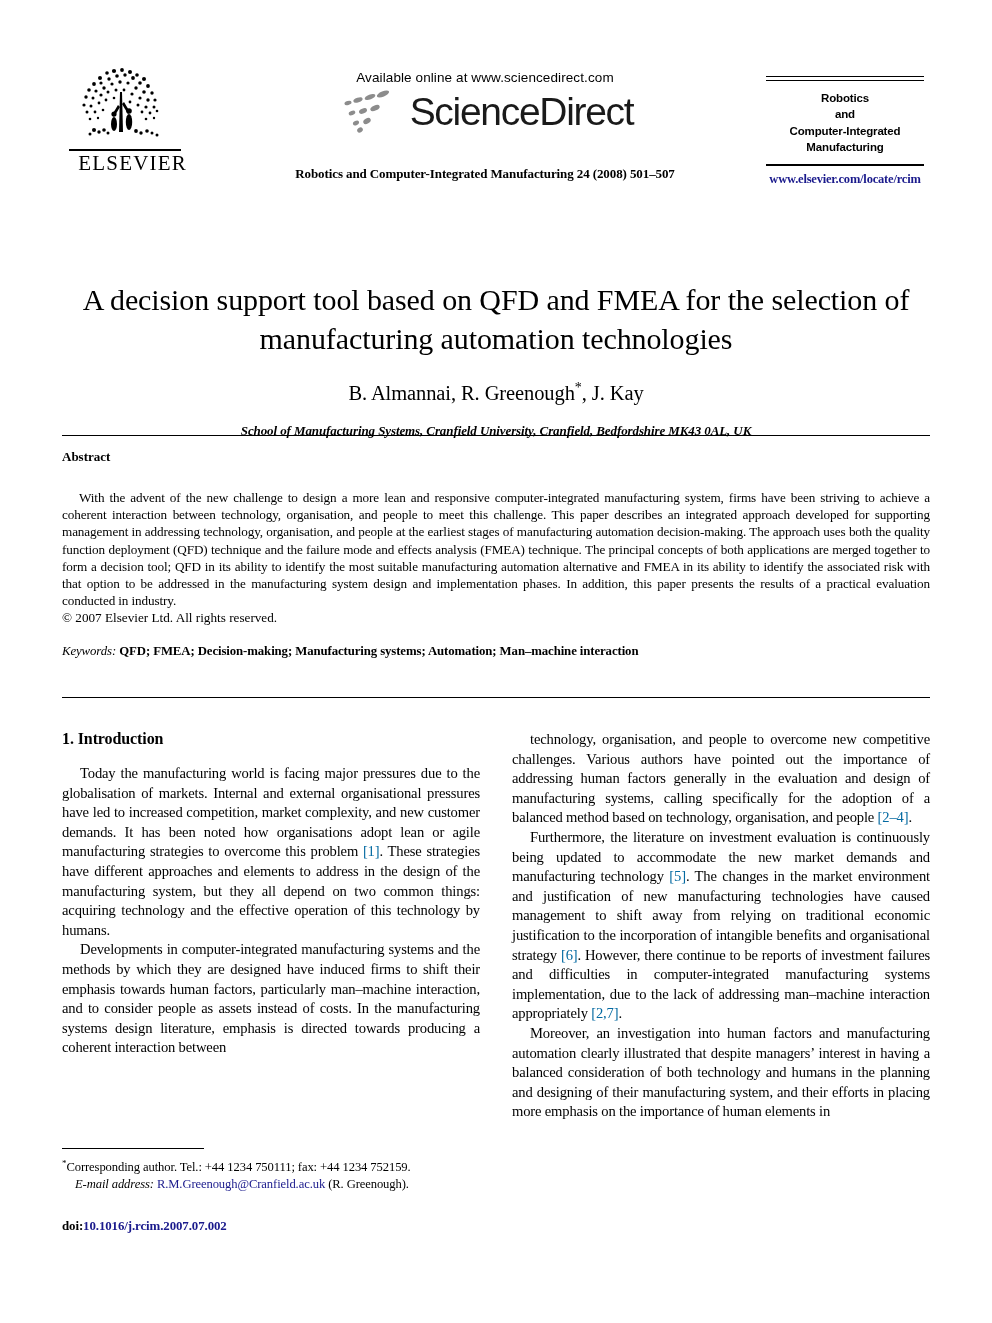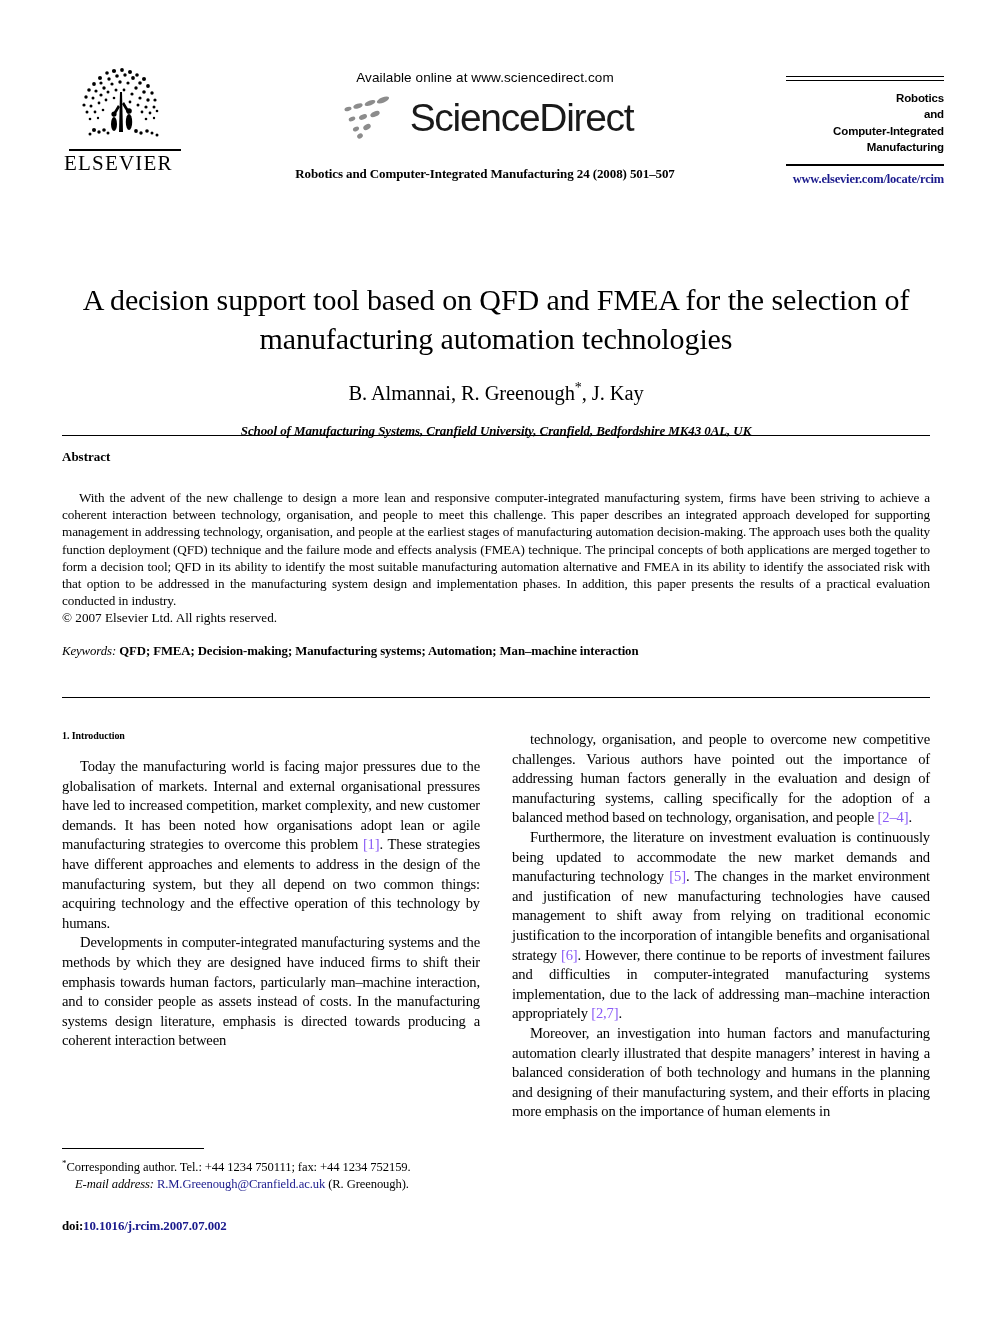--- a/index.html
+++ b/index.html
@@ -27,21 +27,21 @@
     position: absolute;
     left: 0; top: 0;
     width: 992px;
     height: 205px;
   }
   .elsevier-logo {
     position: absolute;
     left: 62px;
     top: 62px;
     width: 125px;
-    text-align: left;
+    text-align: right;
   }
   .tree-wrap {
     width: 110px;
     height: 86px;
     margin: 0 auto;
     position: relative;
   }
   .tree-wrap svg { display: block; }
   .elsevier-rule {
     width: 112px;
@@ -62,21 +62,20 @@
     left: 255px;
     top: 70px;
     width: 460px;
     text-align: center;
   }
   .sd-available {
     font-family: "Liberation Sans", sans-serif;
     font-size: 13.5px;
     letter-spacing: 0.1px;
     color: #000;
-    margin-bottom: 6px;
   }
   .sd-logo-row {
     display: flex;
     align-items: center;
     justify-content: center;
     height: 52px;
   }
   .sd-swoosh { width: 60px; height: 46px; display:block; }
   .sd-word {
     font-family: "Liberation Sans", sans-serif;
@@ -93,24 +92,24 @@
     width: 460px;
     text-align: center;
     font-family: "Liberation Serif", serif;
     font-size: 13px;
     font-weight: bold;
     letter-spacing: -0.1px;
   }
 
   .journal-box {
     position: absolute;
-    right: 48px;
+    right: 68px;
     top: 76px;
     width: 158px;
-    text-align: right;
+    text-align: center;
   }
   .jb-rule-top {
     border-top: 1.6px solid #000;
     border-bottom: 1.6px solid #000;
     height: 2.5px;
     margin-bottom: 9px;
   }
   .jb-lines {
     font-family: "Liberation Sans", sans-serif;
     font-size: 11.5px;
@@ -222,36 +221,36 @@
   .col {
     position: absolute;
     top: 0;
     width: 418px;
   }
   .col-left { left: 0; }
   .col-right { left: 450px; }
 
   .sec-head {
     font-family: "Liberation Serif", serif;
-    font-size: 10px;
+    font-size: 16px;
     font-weight: bold;
     margin: 0 0 16px 0;
     letter-spacing: -0.1px;
   }
   .body-p {
     font-family: "Liberation Serif", serif;
     font-size: 14.6px;
     line-height: 19.6px;
     text-align: justify;
     text-indent: 18px;
     margin: 0;
     letter-spacing: -0.15px;
     word-spacing: -0.1px;
   }
-  .ref-link { color: #8b5cf6; }
+  .ref-link { color: #0369a1; }
 
   
   .footnote-area {
     position: absolute;
     left: 62px;
     top: 1148px;
     width: 418px;
   }
   .footnote-rule {
     border-top: 1.2px solid #000;

